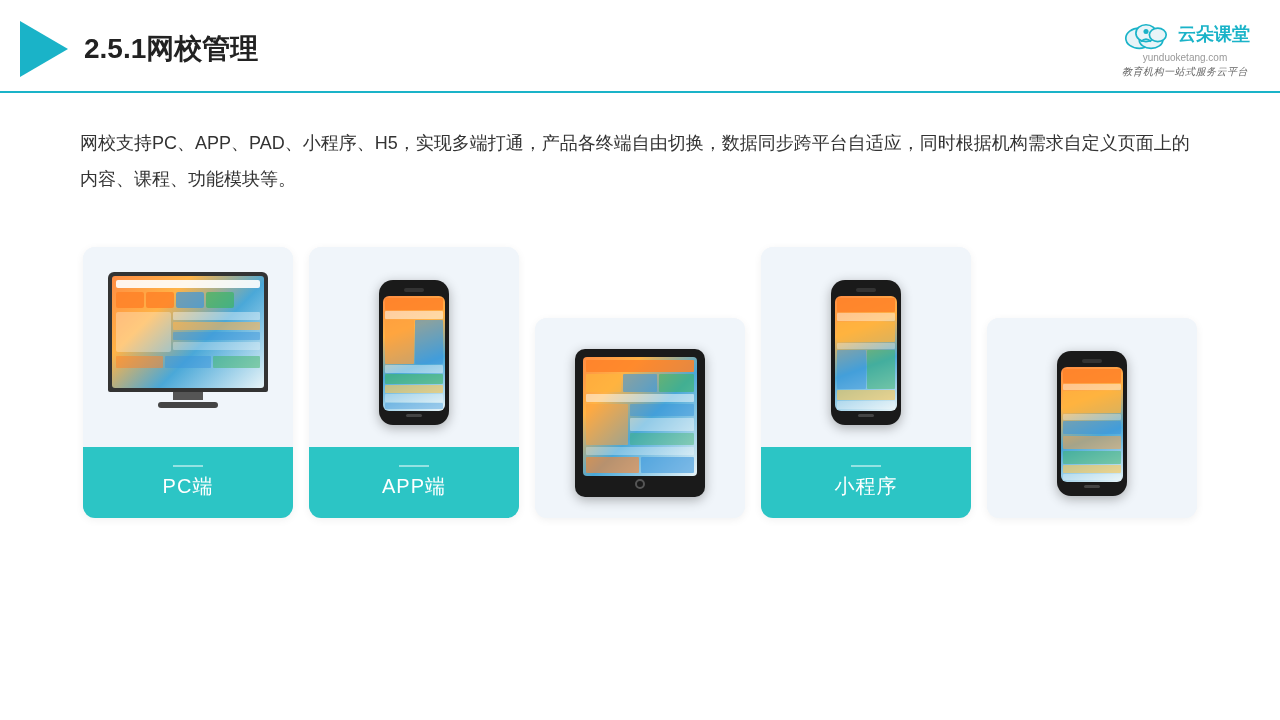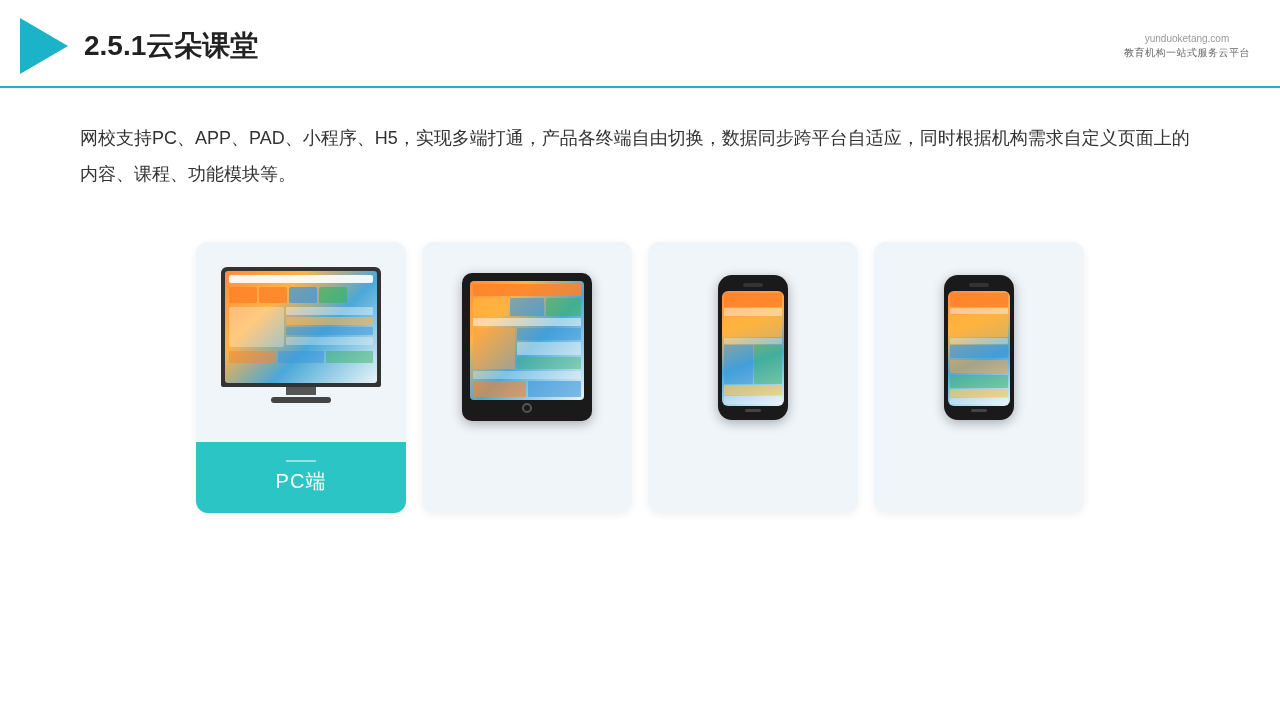--- a/index.html
+++ b/index.html
@@ -56,20 +56,21 @@
     .logo-name {
       font-size: 18px;
       font-weight: bold;
       color: #1ab3c8;
     }
     .logo-sub {
       font-size: 10px;
       color: #666;
       letter-spacing: 0.5px;
       text-align: center;
+      font-style: italic;
     }
     .logo-url {
       font-size: 10px;
       color: #999;
     }
 
     
     .description {
       padding: 32px 80px 20px 80px;
       font-size: 18px;
@@ -77,20 +78,21 @@
       line-height: 2.0;
     }
 
     
     .cards-area {
       display: flex;
       justify-content: center;
       gap: 16px;
       padding: 20px 60px;
       margin-top: 10px;
+      align-items: flex-end;
     }
 
     .card {
       background: #f0f5fa;
       border-radius: 12px;
       width: 210px;
       display: flex;
       flex-direction: column;
       align-items: center;
       overflow: hidden;
@@ -255,24 +257,37 @@
       margin: 0 auto 6px auto;
     }
   </style>
 </head>
 <body>
 
 <div class="header">
   <div class="header-left">
     <div class="logo-triangle"></div>
     <div class="page-title">
-      <span>2.5.1</span><span>云朵课堂</span>
+      <span>2.5.1</span><span>网校管理</span>
     </div>
   </div>
   <div class="header-right">
+    <div class="cloud-logo">
+
+      <svg class="cloud-icon-svg" viewBox="0 0 60 38" fill="none" xmlns="http://www.w3.org/2000/svg">
+        <ellipse cx="22" cy="24" rx="16" ry="12" fill="#e8f4f8" stroke="#1ab3c8" stroke-width="2"></ellipse>
+        <ellipse cx="36" cy="26" rx="14" ry="10" fill="#e8f4f8" stroke="#1ab3c8" stroke-width="2"></ellipse>
+        <ellipse cx="30" cy="18" rx="12" ry="10" fill="#e8f4f8" stroke="#1ab3c8" stroke-width="2"></ellipse>
+        <ellipse cx="44" cy="20" rx="10" ry="8" fill="#e8f4f8" stroke="#1ab3c8" stroke-width="2"></ellipse>
+
+        <circle cx="30" cy="16" r="3" fill="#1ab3c8"></circle>
+        <path d="M24 28 Q30 22 36 28" stroke="#1ab3c8" stroke-width="2" fill="none"></path>
+      </svg>
+      <span class="logo-name">云朵课堂</span>
+    </div>
     <div class="logo-url">yunduoketang.com</div>
     <div class="logo-sub">教育机构一站式服务云平台</div>
   </div>
 </div>
 
 <div class="description">
   <div>网校支持PC、APP、PAD、小程序、H5，实现多端打通，产品各终端自由切换，数据同步跨平台自适应，同时根据机构需求自定义页面上的内容、课程、功能模块等。</div>
 </div>
 
 <div class="cards-area">
@@ -311,20 +326,46 @@
         <div class="pc-base"></div>
       </div>
     </div>
     <div class="card-label">
       <div class="card-label-inner">
         <span>PC端</span>
       </div>
     </div>
   </div>
 
+  <div class="card">
+    <div class="card-image-area">
+      <div class="phone-mockup">
+        <div class="phone-notch"></div>
+        <div class="phone-screen">
+          <div style="height:12px;background:rgba(255,130,40,0.85);border-radius:1px;"></div>
+          <div style="height:8px;background:rgba(255,255,255,0.5);border-radius:1px;"></div>
+          <div style="display:flex;gap:1px;flex:1;">
+            <div style="flex:1;background:rgba(255,160,60,0.7);border-radius:1px;"></div>
+            <div style="flex:1;background:rgba(60,150,220,0.6);border-radius:1px;"></div>
+          </div>
+          <div style="height:8px;background:rgba(255,255,255,0.4);border-radius:1px;"></div>
+          <div style="height:10px;background:rgba(60,180,100,0.6);border-radius:1px;"></div>
+          <div style="height:8px;background:rgba(255,200,80,0.6);border-radius:1px;"></div>
+          <div style="height:8px;background:rgba(255,255,255,0.3);border-radius:1px;"></div>
+          <div style="height:6px;background:rgba(60,150,220,0.4);border-radius:1px;"></div>
+        </div>
+        <div class="phone-home"></div>
+      </div>
+    </div>
+    <div class="card-label">
+      <div class="card-label-inner">
+        <span>APP端</span>
+      </div>
+    </div>
+  </div>
 
   <div class="card">
     <div class="card-image-area">
       <div class="pad-mockup">
         <div class="pad-screen">
           <div style="height:12px;background:rgba(255,130,40,0.85);border-radius:1px;"></div>
           <div style="display:flex;gap:2px;height:18px;">
             <div style="flex:1;background:rgba(255,180,60,0.7);border-radius:1px;"></div>
             <div style="flex:1;background:rgba(60,150,220,0.6);border-radius:1px;"></div>
             <div style="flex:1;background:rgba(60,180,100,0.6);border-radius:1px;"></div>
@@ -359,20 +400,25 @@
           <div style="height:20px;background:rgba(255,180,60,0.7);border-radius:1px;"></div>
           <div style="height:6px;background:rgba(255,255,255,0.3);border-radius:1px;"></div>
           <div style="display:flex;gap:1px;flex:1;">
             <div style="flex:1;background:rgba(60,150,220,0.5);border-radius:1px;"></div>
             <div style="flex:1;background:rgba(60,180,100,0.5);border-radius:1px;"></div>
           </div>
           <div style="height:10px;background:rgba(255,200,80,0.6);border-radius:1px;"></div>
           <div style="height:8px;background:rgba(255,255,255,0.3);border-radius:1px;"></div>
         </div>
         <div class="phone-home"></div>
+      </div>
+    </div>
+    <div class="card-label">
+      <div class="card-label-inner">
+        <span>小程序</span>
       </div>
     </div>
   </div>
 
   <div class="card">
     <div class="card-image-area">
       <div class="phone-mockup">
         <div class="phone-notch"></div>
         <div class="phone-screen">
           <div style="height:14px;background:rgba(255,130,40,0.85);border-radius:1px;"></div>

